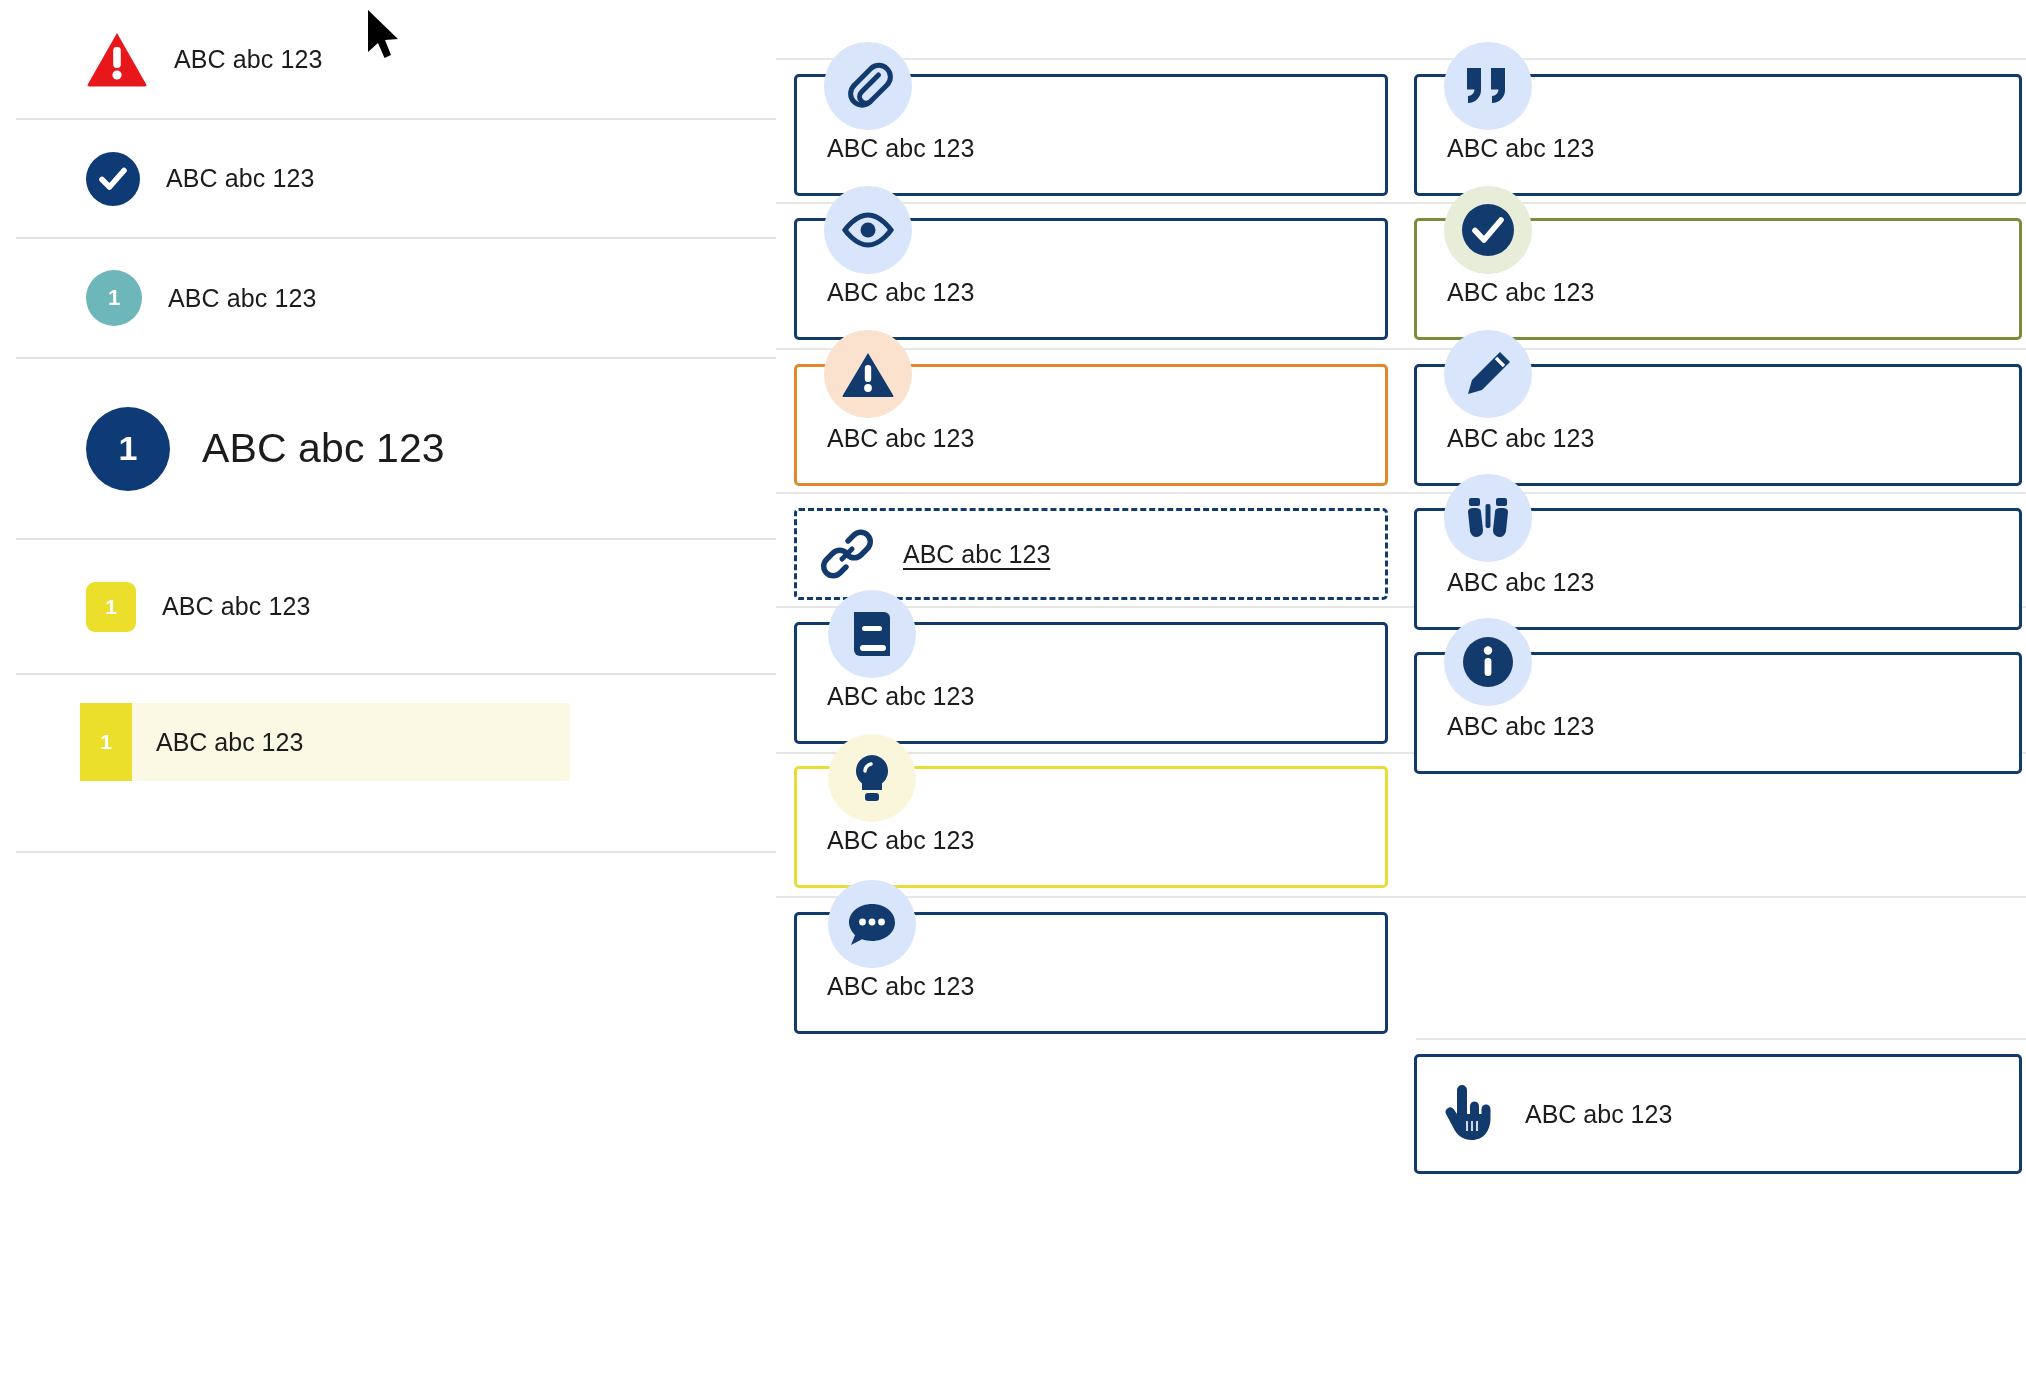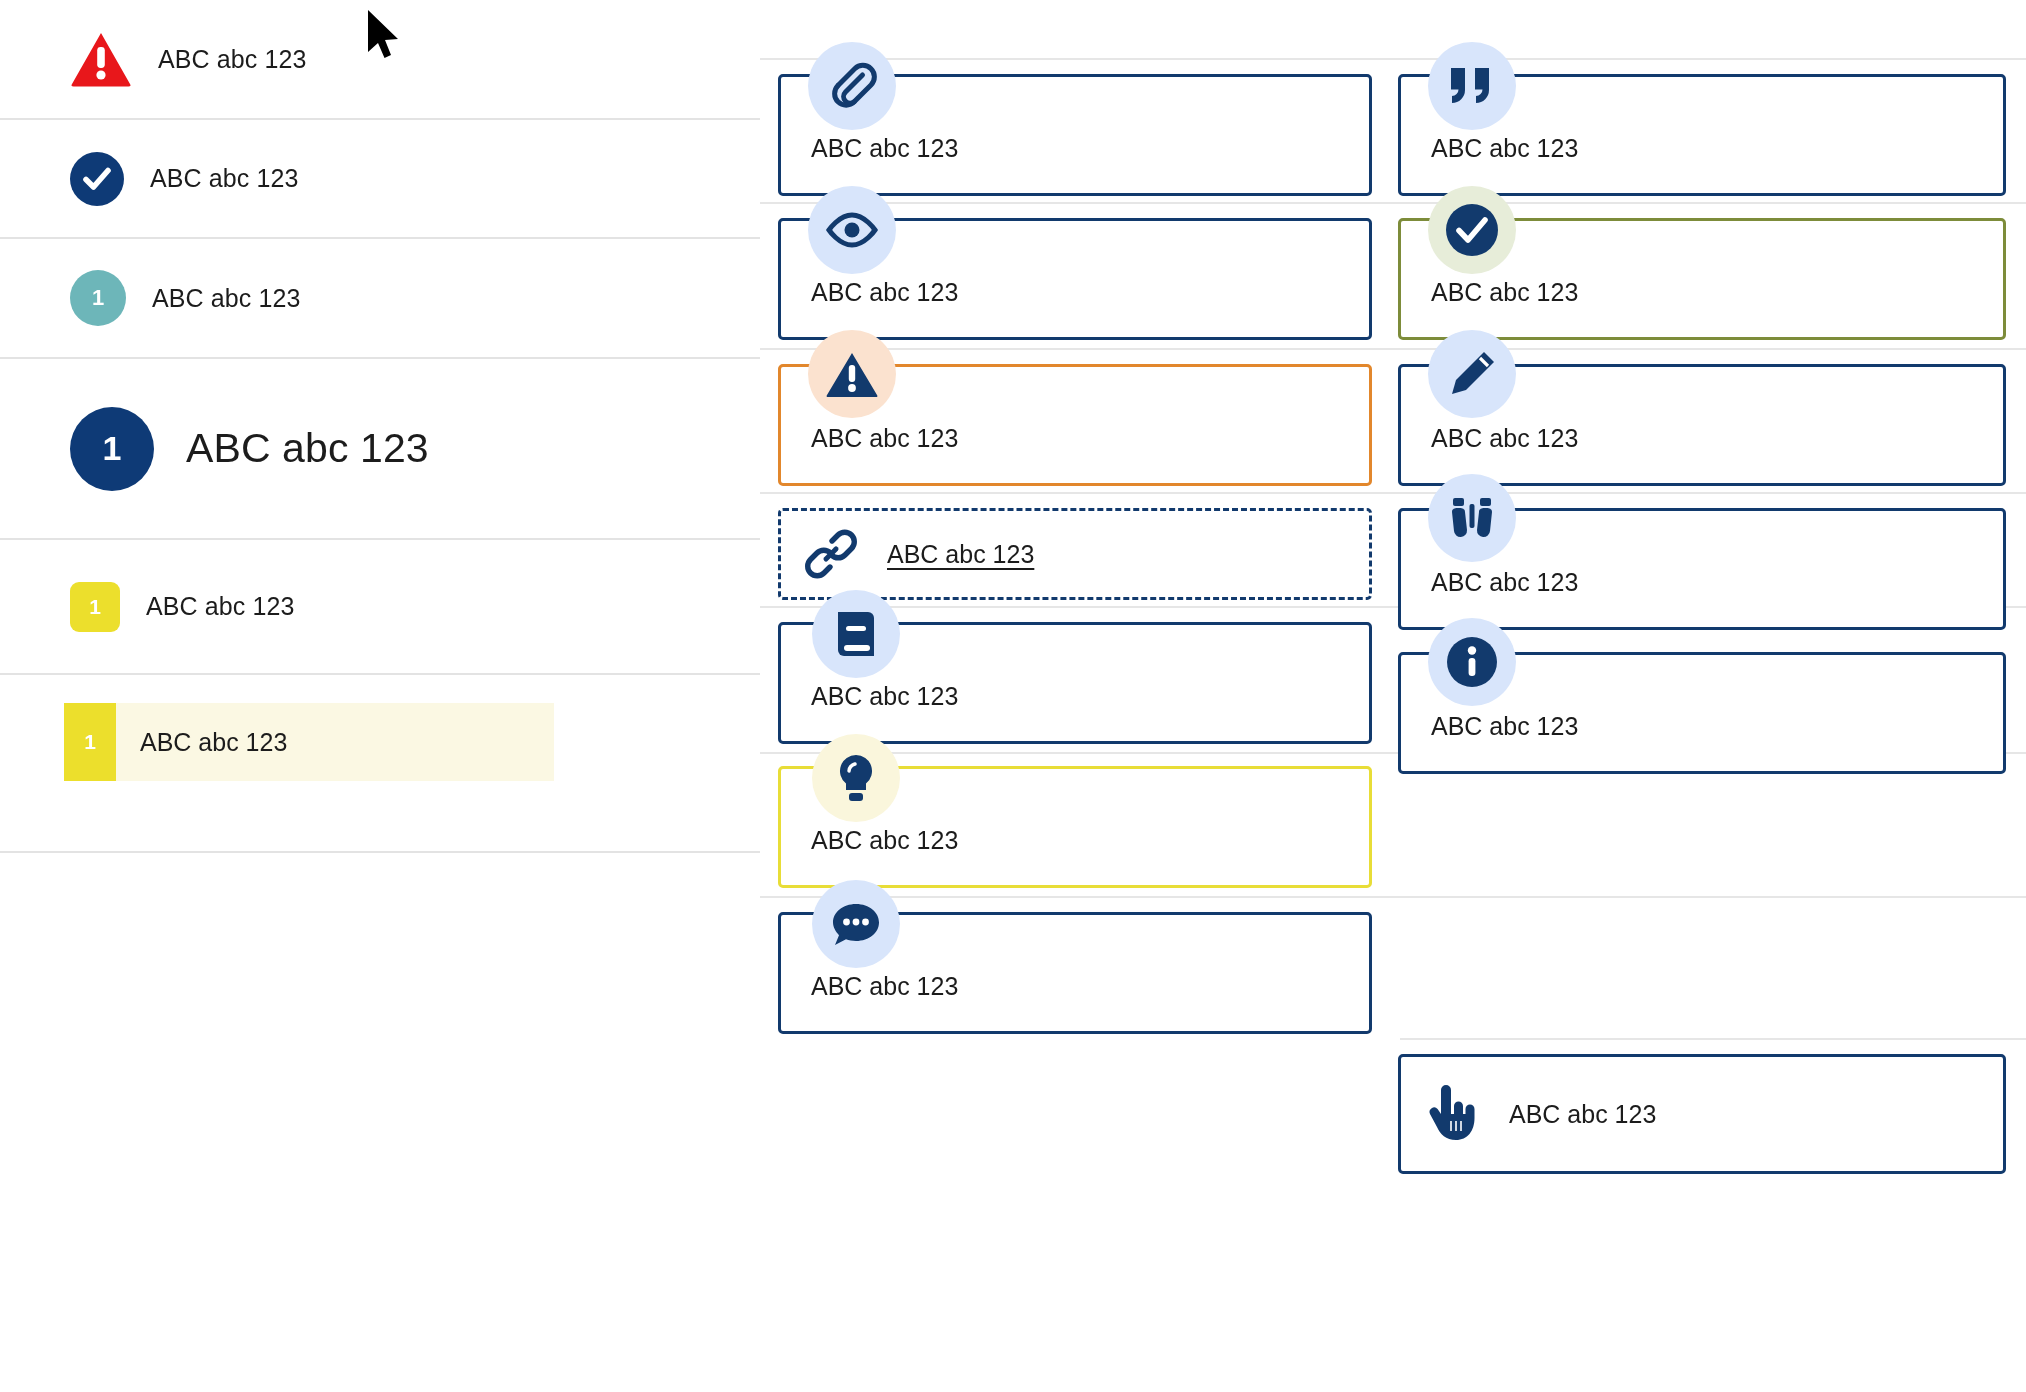--- a/index.html
+++ b/index.html
@@ -10,21 +10,21 @@
     font-family:"Liberation Sans","DejaVu Sans",sans-serif;
     color:#1a1a1a;
     overflow:hidden;
     position:relative;
   }
 
   
   .cursor{position:absolute;left:365px;top:8px;width:40px;height:58px;pointer-events:none;z-index:99;}
 
   
-  .page{position:absolute;inset:0;display:flex;}
+  .page{position:absolute;inset:0;display:flex;margin-left:16px;}
 
   
   .left-col{
     position:relative;
     width:760px;
     flex:0 0 760px;
     box-sizing:border-box;
   }
   .list-row{
     position:relative;

